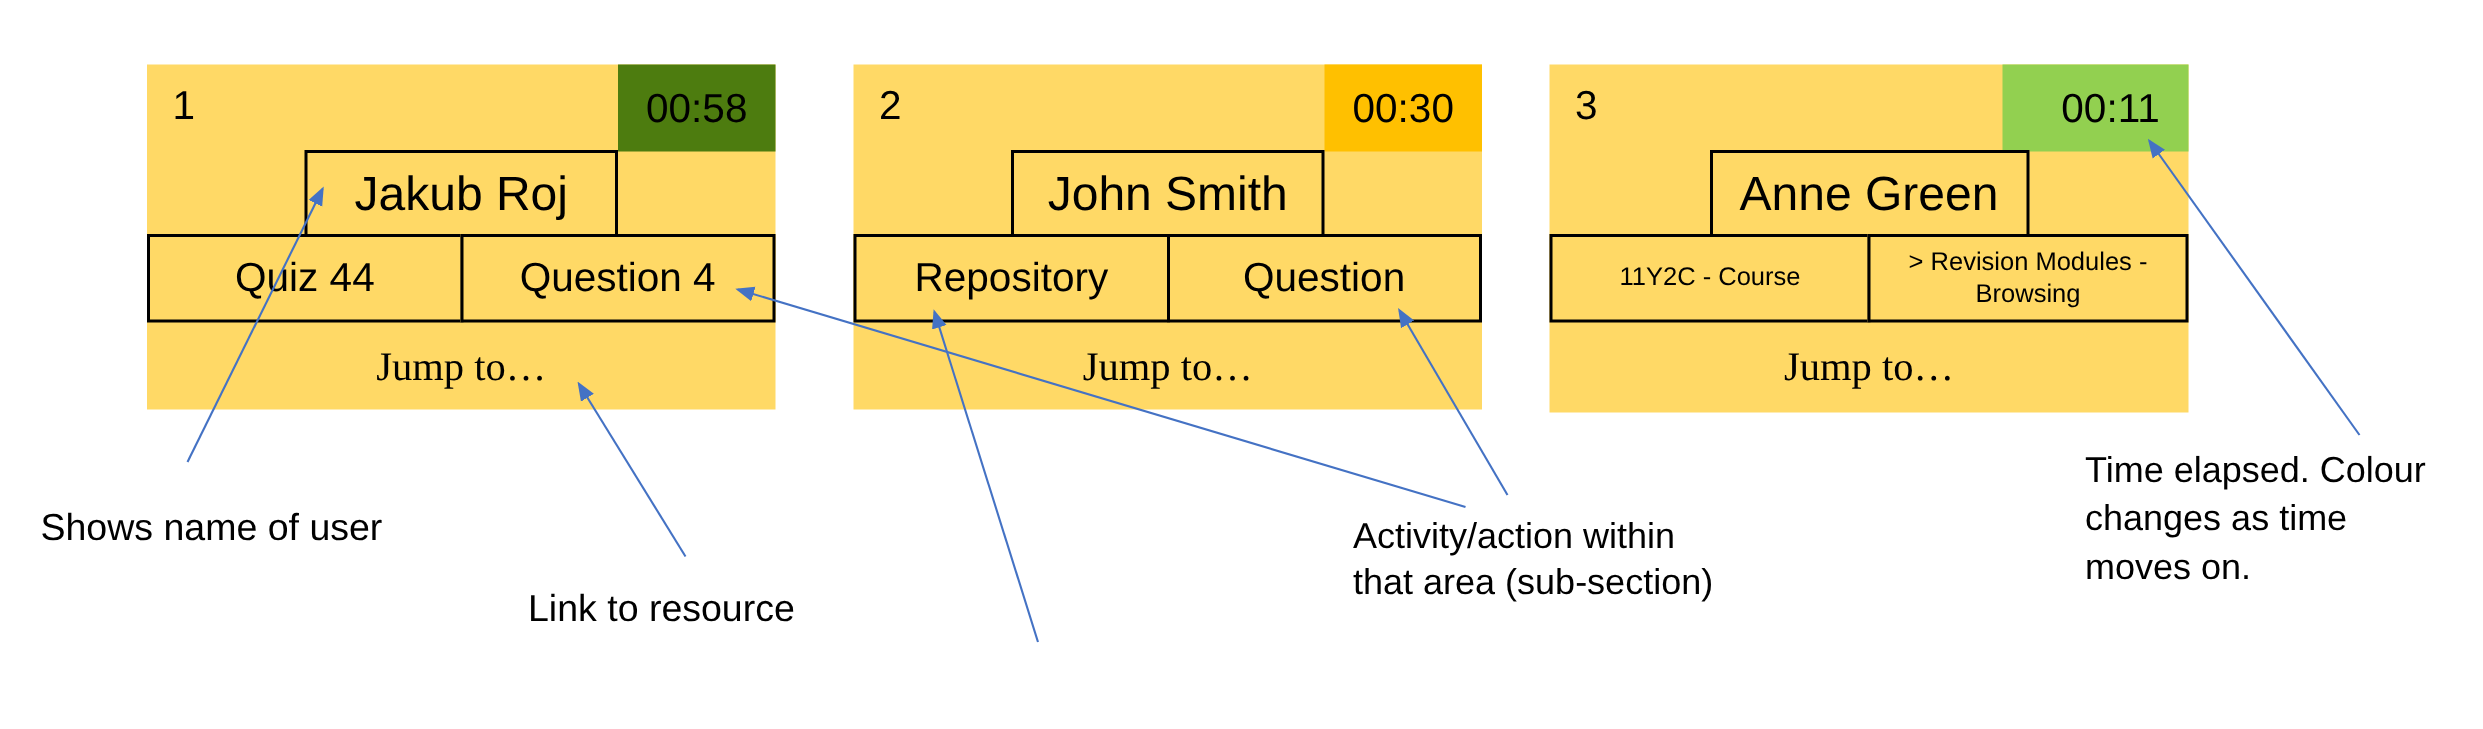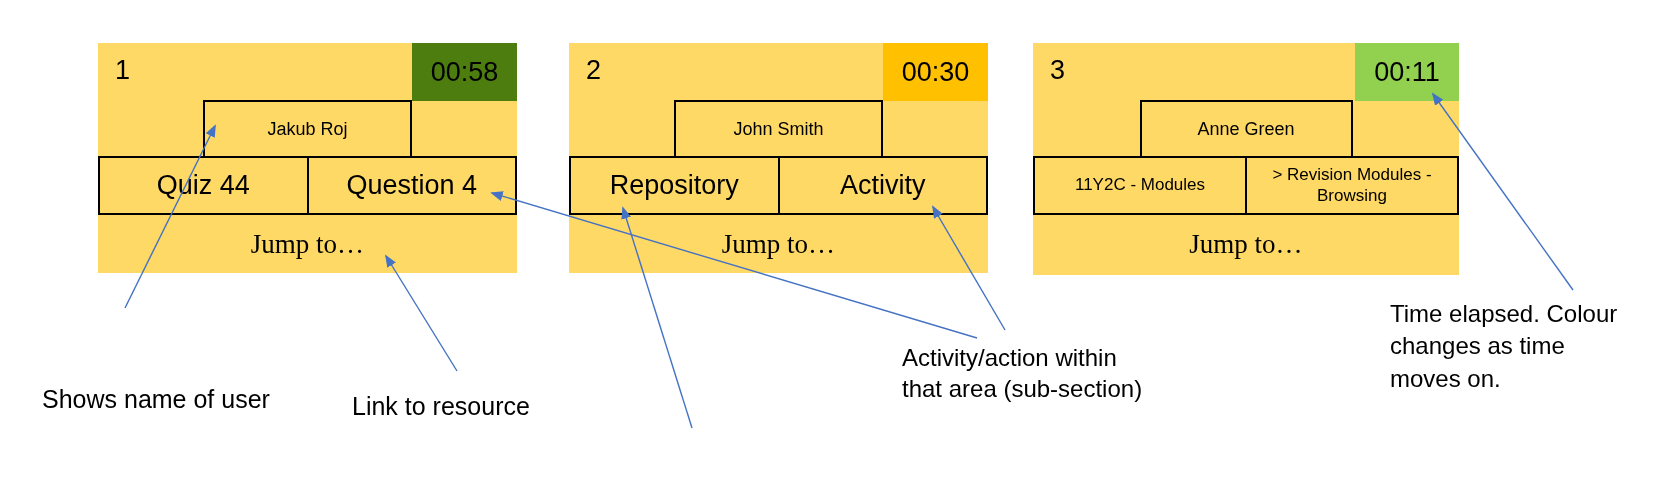--- a/index.html
+++ b/index.html
@@ -10,21 +10,21 @@
   }
   .card { position:absolute; background:#FFD966; }
   .card-number { position:absolute; left:17px; top:12px; font-size:27px; }
   .timer {
     position:absolute; top:0; right:0; width:105px; height:58px;
     display:flex; align-items:center; justify-content:center; font-size:27px;
   }
   .name-box {
     position:absolute; top:57px; left:25%; width:50%; height:58px;
     border:2px solid #000; box-sizing:border-box; background:#FFD966;
-    display:flex; align-items:center; justify-content:center; font-size:18px;
+    display:flex; align-items:center; justify-content:center; font-size:32px;
   }
   .row { position:absolute; top:113px; left:0; width:100%; height:59px; display:flex; }
   .cell {
     flex:1; border:2px solid #000; box-sizing:border-box; background:#FFD966;
     display:flex; align-items:center; justify-content:center;
     font-size:27px; text-align:center; line-height:1.2; padding:0 4px;
   }
   .cell + .cell { margin-left:-2px; }
   .cell.small { font-size:17px; }
   .jump {
@@ -50,37 +50,37 @@
     </div>
     <div class="jump">Jump to…</div>
   </div>
 
   <div class="card" style="left:569px; top:43px; width:419px; height:230px;">
     <div class="card-number">2</div>
     <div class="timer" style="background-color: rgb(255, 192, 0); text-align: right;">00:30</div>
     <div class="name-box">John Smith</div>
     <div class="row">
       <div class="cell">Repository</div>
-      <div class="cell">Activity</div>
+      <div class="cell">Question</div>
     </div>
     <div class="jump">Jump to…</div>
   </div>
 
   <div class="card" style="left:1033px; top:43px; width:426px; height:232px;">
     <div class="card-number">3</div>
-    <div class="timer" style="width: 104px; background-color: rgb(146, 208, 80);">00:11</div>
+    <div class="timer" style="width: 104px; background-color: rgb(146, 208, 80); padding-left: 20px;">00:11</div>
     <div class="name-box">Anne Green</div>
     <div class="row">
-      <div class="cell small">11Y2C - Modules</div>
+      <div class="cell small">11Y2C - Course</div>
       <div class="cell small">&gt; Revision Modules - Browsing</div>
     </div>
     <div class="jump">Jump to…</div>
   </div>
 
-  <div class="note" style="left:42px; top:336px;margin-top:47px;">Shows name of user</div>
+  <div class="note" style="left:27px; top:336px;">Shows name of user</div>
 
   <div class="note" style="left:352px; top:390px;">Link to resource</div>
 
 
   <div class="note" style="left:902px; top:342px; font-size:24px;">
     <span>Activity/action within</span>
     <span>that area (sub-section)</span>
   </div>
 
   <div class="note" style="left:1390px; top:298px; font-size:24px; line-height:1.35;">

